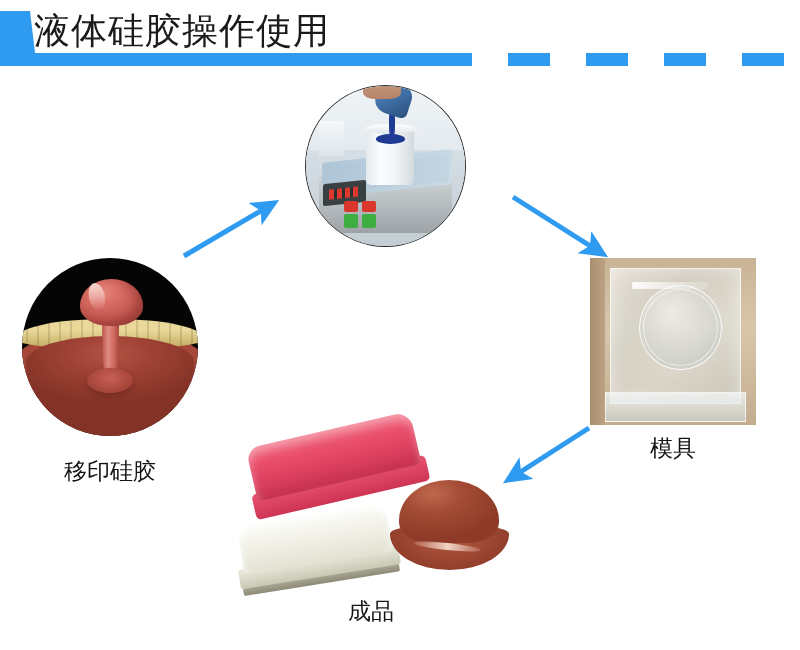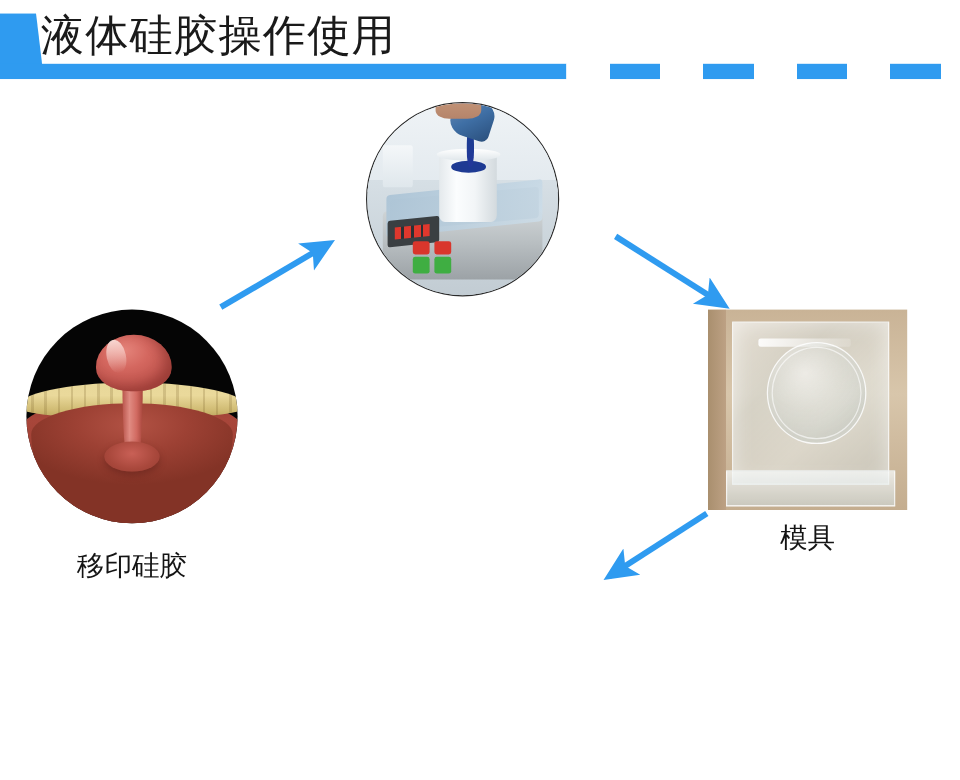--- a/index.html
+++ b/index.html
@@ -331,20 +331,37 @@
       <div class="mold-block">
         <div class="mold-hl"></div>
         <div class="mold-cav"></div>
         <div class="mold-cav2"></div>
       </div>
       <div class="mold-base"></div>
     </div>
     <div class="caption" style="top:175px;">模具</div>
   </div>
 
+  <div class="node" id="node-products">
+    <div class="pr-bar">
+      <div class="pr-bar-foot"></div>
+      <div class="pr-bar-top"></div>
+    </div>
+    <div class="pr-white">
+      <div class="pr-white-foot2"></div>
+      <div class="pr-white-foot"></div>
+      <div class="pr-white-top"></div>
+    </div>
+    <div class="pr-dome">
+      <div class="pr-dome-skirt"></div>
+      <div class="pr-dome-top"></div>
+      <div class="pr-dome-hl"></div>
+    </div>
+    <div class="caption" style="top:170px;">成品</div>
+  </div>
 
   <svg class="arrow" style="left:175px;top:190px;" width="120" height="80" viewBox="0 0 120 80">
     <defs>
       <marker id="ah1" markerWidth="6" markerHeight="6" refX="4.4" refY="3" orient="auto" markerUnits="strokeWidth">
         <path d="M0,0.4 L5.6,3 L0,5.6 L1.3,3 Z" fill="#2f9bf0"></path>
       </marker>
     </defs>
     <line x1="9" y1="66" x2="99" y2="13" stroke="#2f9bf0" stroke-width="5" marker-end="url(#ah1)"></line>
   </svg>
 

